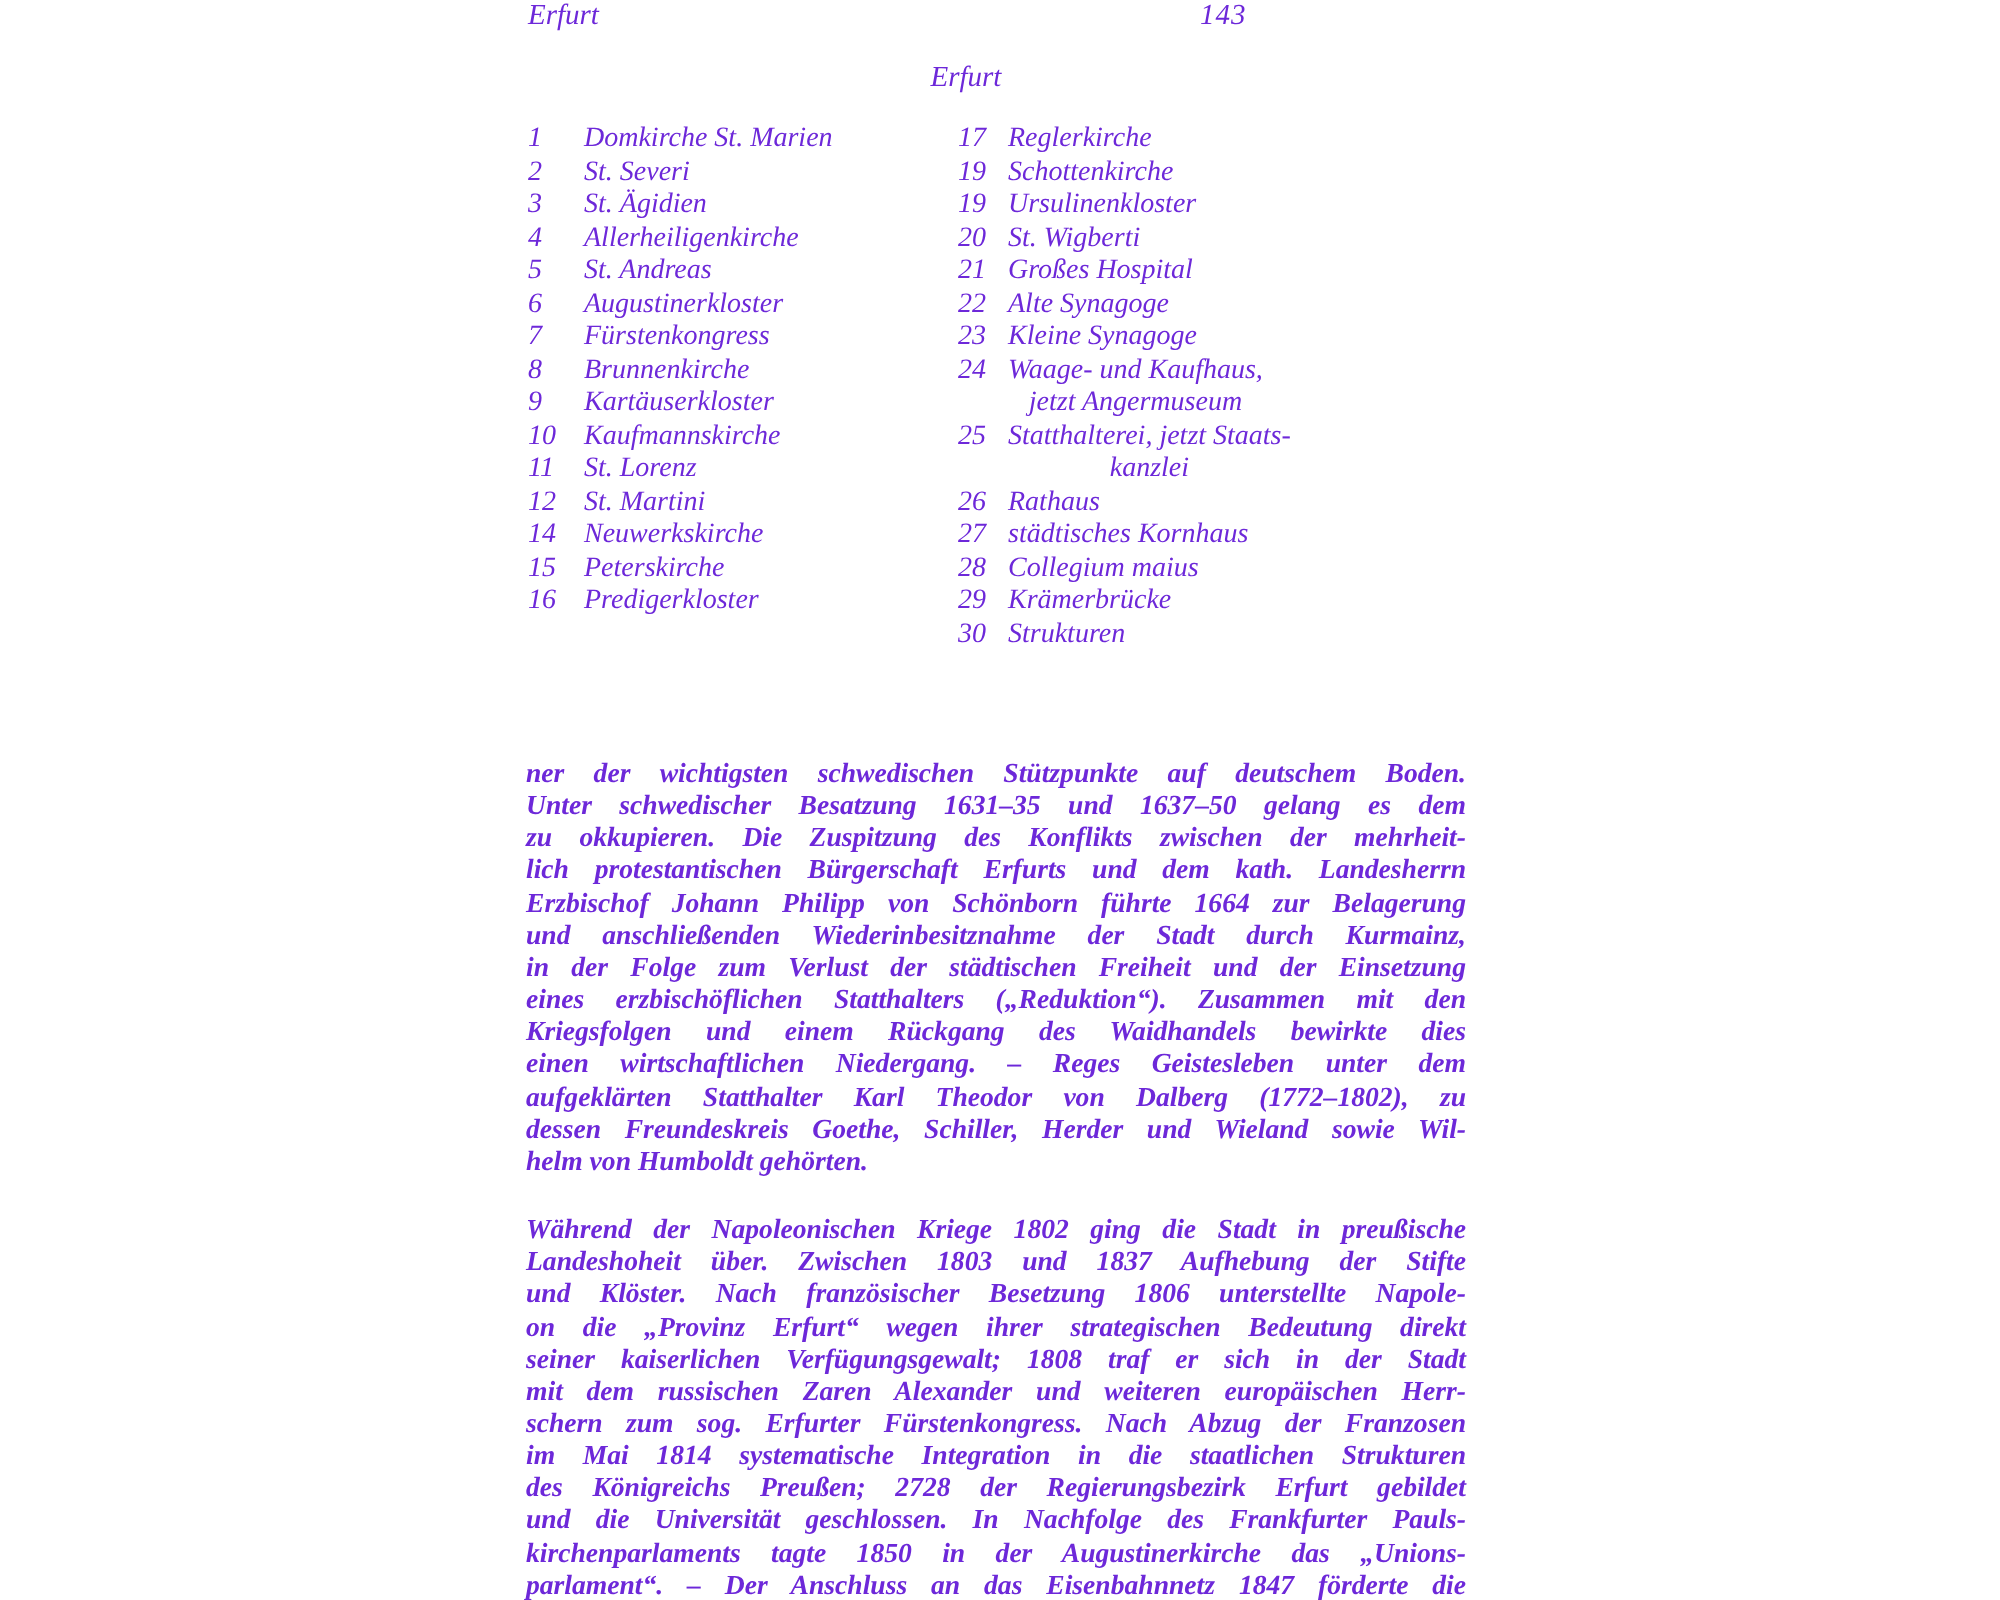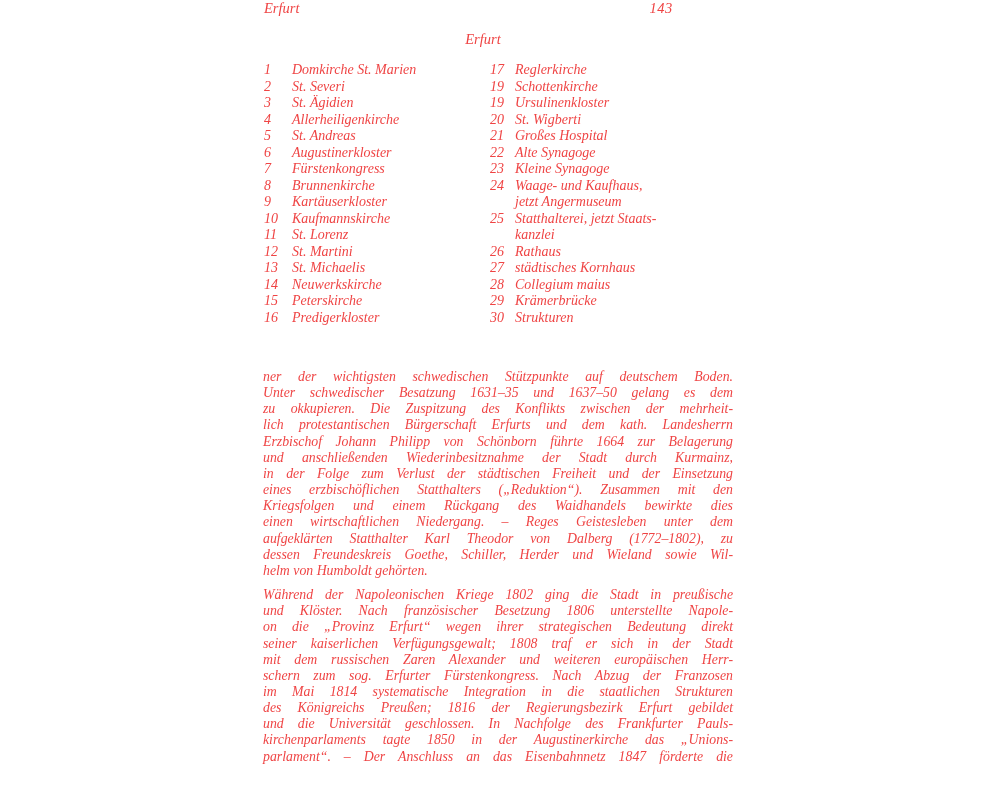--- a/index.html
+++ b/index.html
@@ -8,35 +8,35 @@
     background: #ffffff;
   }
   .page {
     position: relative;
     width: 800px;
     height: 800px;
     background: #ffffff;
     overflow: hidden;
     font-family: "Liberation Serif", serif;
     font-style: italic;
-    color: #ef4444;
+    color: #6d28d9;
   }
   .running-header {
     position: absolute;
     left: 264px;
     top: 0px;
     font-size: 14.5px;
     line-height: 16px;
   }
   .page-number {
     position: absolute;
     left: 600px;
     top: 0px;
     width: 122px;
-    text-align: center;
+    text-align: left;
     font-size: 14.5px;
     line-height: 16px;
     font-variant-numeric: oldstyle-nums;
     letter-spacing: 0.5px;
   }
   .map-title {
     position: absolute;
     left: 263px;
     top: 31px;
     width: 440px;
@@ -45,35 +45,35 @@
     line-height: 16px;
   }
   .legend-col {
     position: absolute;
     top: 62px;
     font-size: 14px;
     line-height: 16.5px;
     font-variant-numeric: oldstyle-nums;
   }
   .legend-left  { left: 264px; width: 242px; }
-  .legend-right { left: 490px; width: 238px; }
+  .legend-right { left: 479px; width: 238px; }
   .lrow { display: flex; }
   .lnum { flex: 0 0 28px; }
   .legend-right .lnum { flex: 0 0 25px; }
-  .ltext { white-space: pre-line; }
+  .ltext { white-space: pre-line; text-align: center; }
   .body-text {
     position: absolute;
     left: 263px;
     top: 361px;
     width: 470px;
     font-size: 13.8px;
     line-height: 16.15px;
     font-variant-numeric: oldstyle-nums;
   }
-  .para { margin: 8px 0 8px 0; }
+  .para { margin: 18px 0 8px 0; font-weight: bold; }
   .bline {
     text-align: justify;
     text-align-last: justify;
     white-space: normal;
   }
   .bline.nojust {
     text-align-last: auto;
   }
 </style>
 </head>
@@ -125,24 +125,20 @@
         <span class="lnum">10</span>
         <span class="ltext">Kaufmannskirche</span>
       </div>
       <div class="lrow">
         <span class="lnum">11</span>
         <span class="ltext">St. Lorenz</span>
       </div>
       <div class="lrow">
         <span class="lnum">12</span>
         <span class="ltext">St. Martini</span>
-      </div>
-      <div class="lrow">
-        <span class="lnum">13</span>
-        <span class="ltext">St. Michaelis</span>
       </div>
       <div class="lrow">
         <span class="lnum">14</span>
         <span class="ltext">Neuwerkskirche</span>
       </div>
       <div class="lrow">
         <span class="lnum">15</span>
         <span class="ltext">Peterskirche</span>
       </div>
       <div class="lrow">
@@ -222,25 +218,26 @@
         <div class="bline">in der Folge zum Verlust der städtischen Freiheit und der Einsetzung</div>
         <div class="bline">eines erzbischöflichen Statthalters („Reduktion“). Zusammen mit den</div>
         <div class="bline">Kriegsfolgen und einem Rückgang des Waidhandels bewirkte dies</div>
         <div class="bline">einen wirtschaftlichen Niedergang. – Reges Geistesleben unter dem</div>
         <div class="bline">aufgeklärten Statthalter Karl Theodor von Dalberg (1772–1802), zu</div>
         <div class="bline">dessen Freundeskreis Goethe, Schiller, Herder und Wieland sowie Wil-</div>
         <div class="bline nojust">helm von Humboldt gehörten.</div>
       </div>
       <div class="para">
         <div class="bline">Während der Napoleonischen Kriege 1802 ging die Stadt in preußische</div>
+        <div class="bline">Landeshoheit über. Zwischen 1803 und 1837 Aufhebung der Stifte</div>
         <div class="bline">und Klöster. Nach französischer Besetzung 1806 unterstellte Napole-</div>
         <div class="bline">on die „Provinz Erfurt“ wegen ihrer strategischen Bedeutung direkt</div>
         <div class="bline">seiner kaiserlichen Verfügungsgewalt; 1808 traf er sich in der Stadt</div>
         <div class="bline">mit dem russischen Zaren Alexander und weiteren europäischen Herr-</div>
         <div class="bline">schern zum sog. Erfurter Fürstenkongress. Nach Abzug der Franzosen</div>
         <div class="bline">im Mai 1814 systematische Integration in die staatlichen Strukturen</div>
-        <div class="bline">des Königreichs Preußen; 1816 der Regierungsbezirk Erfurt gebildet</div>
+        <div class="bline">des Königreichs Preußen; 2728 der Regierungsbezirk Erfurt gebildet</div>
         <div class="bline">und die Universität geschlossen. In Nachfolge des Frankfurter Pauls-</div>
         <div class="bline">kirchenparlaments tagte 1850 in der Augustinerkirche das „Unions-</div>
         <div class="bline">parlament“. – Der Anschluss an das Eisenbahnnetz 1847 förderte die</div>
       </div>
     </div>
 </div>
 
 </body></html>

